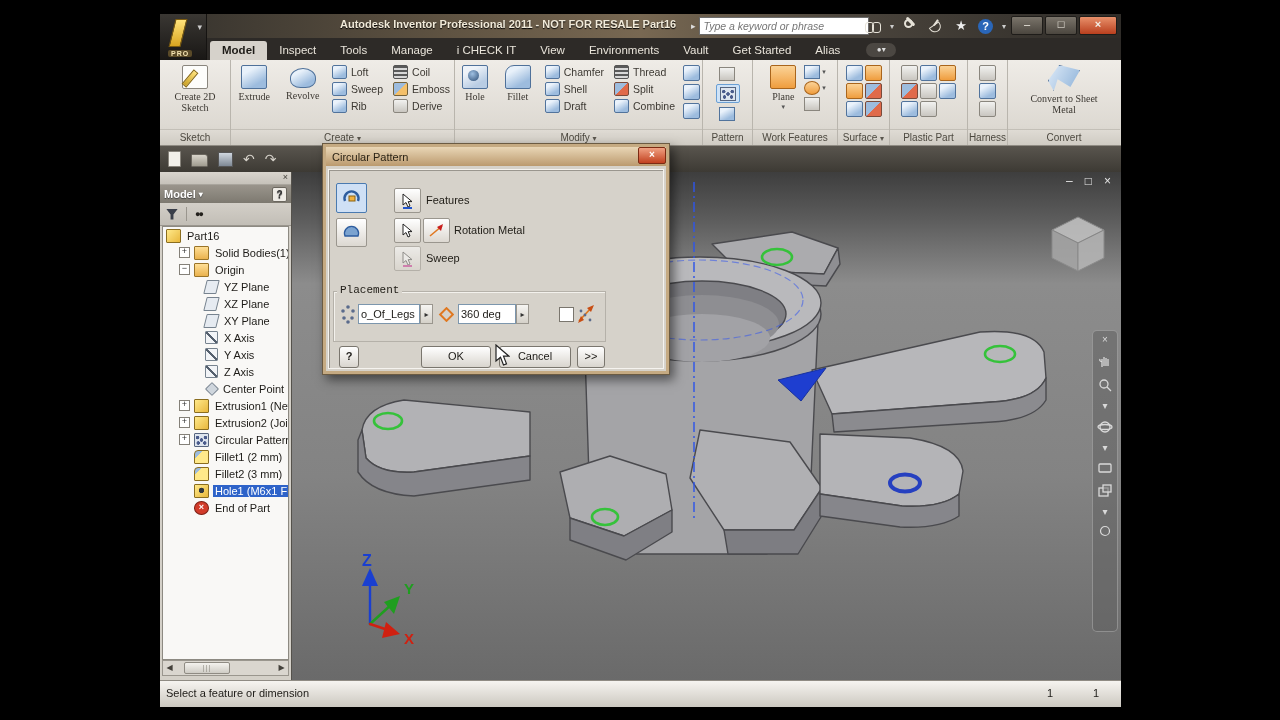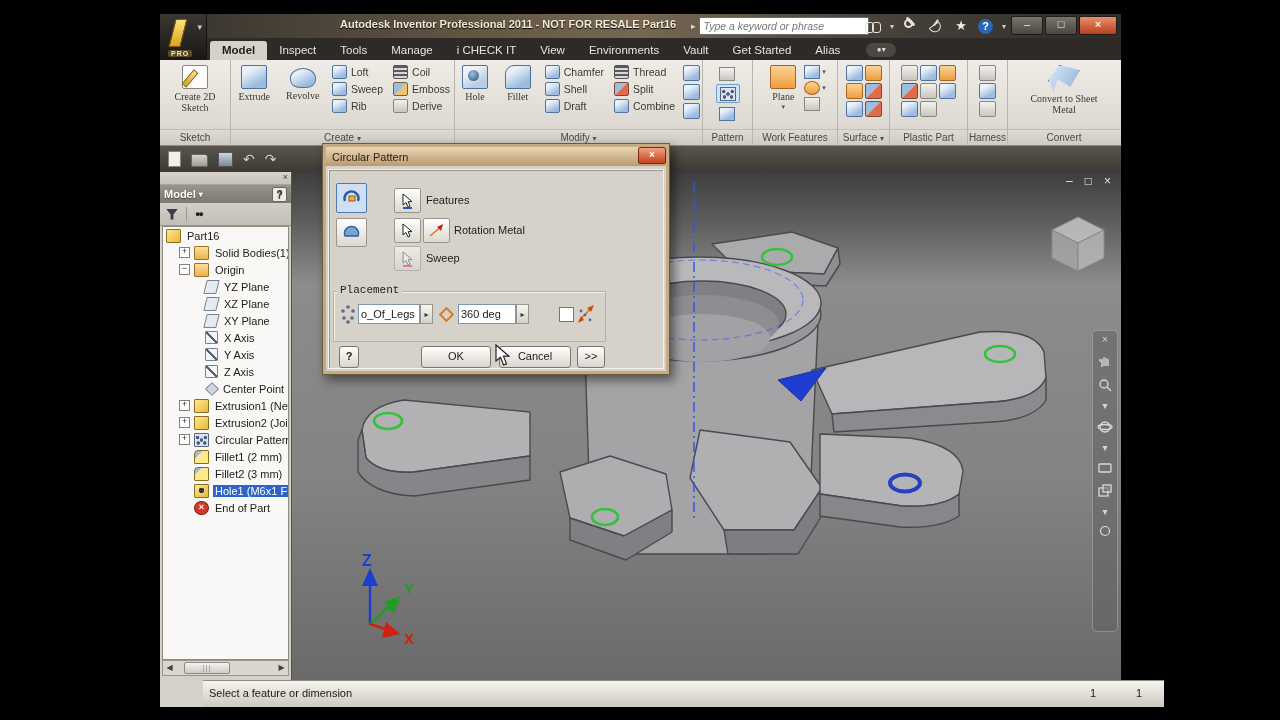--- a/index.html
+++ b/index.html
@@ -164,21 +164,21 @@
   .spin{position:absolute;width:13px;height:20px;background:linear-gradient(#f6f5f2,#d5d1c9);border:1px solid #9a968e;
     font-size:8px;color:#333;text-align:center;line-height:19px;box-sizing:border-box;}
   .spin::after{content:"▸";}
   .dcheck{position:absolute;width:13px;height:13px;background:#fff;border:1px solid #7a766e;}
   .pushbtn{position:absolute;height:20px;background:linear-gradient(#ffffff,#d9d5ce);border:1px solid #7a766e;border-radius:3px;
     font-size:11px;color:#1d1b17;text-align:center;line-height:19px;}
   .helpbtn{width:18px;font-weight:bold;}
 
   
   .statusbar{position:absolute;left:0;top:666px;width:961px;height:27px;background:linear-gradient(#f6f4f0,#ccc8c0);
-    border-top:1px solid #8f8b83;box-sizing:border-box;margin-left:43px;}
+    border-top:1px solid #8f8b83;box-sizing:border-box;}
   .statustext{position:absolute;left:6px;top:6px;font-size:11px;color:#1d1b17;}
   .statusnum{position:absolute;top:6px;font-size:11px;color:#1d1b17;}
 
   .cursor-float{position:absolute;z-index:30;}
 </style>
 </head>
 <body>
 
 <div class="stage">
  <div class="app">

